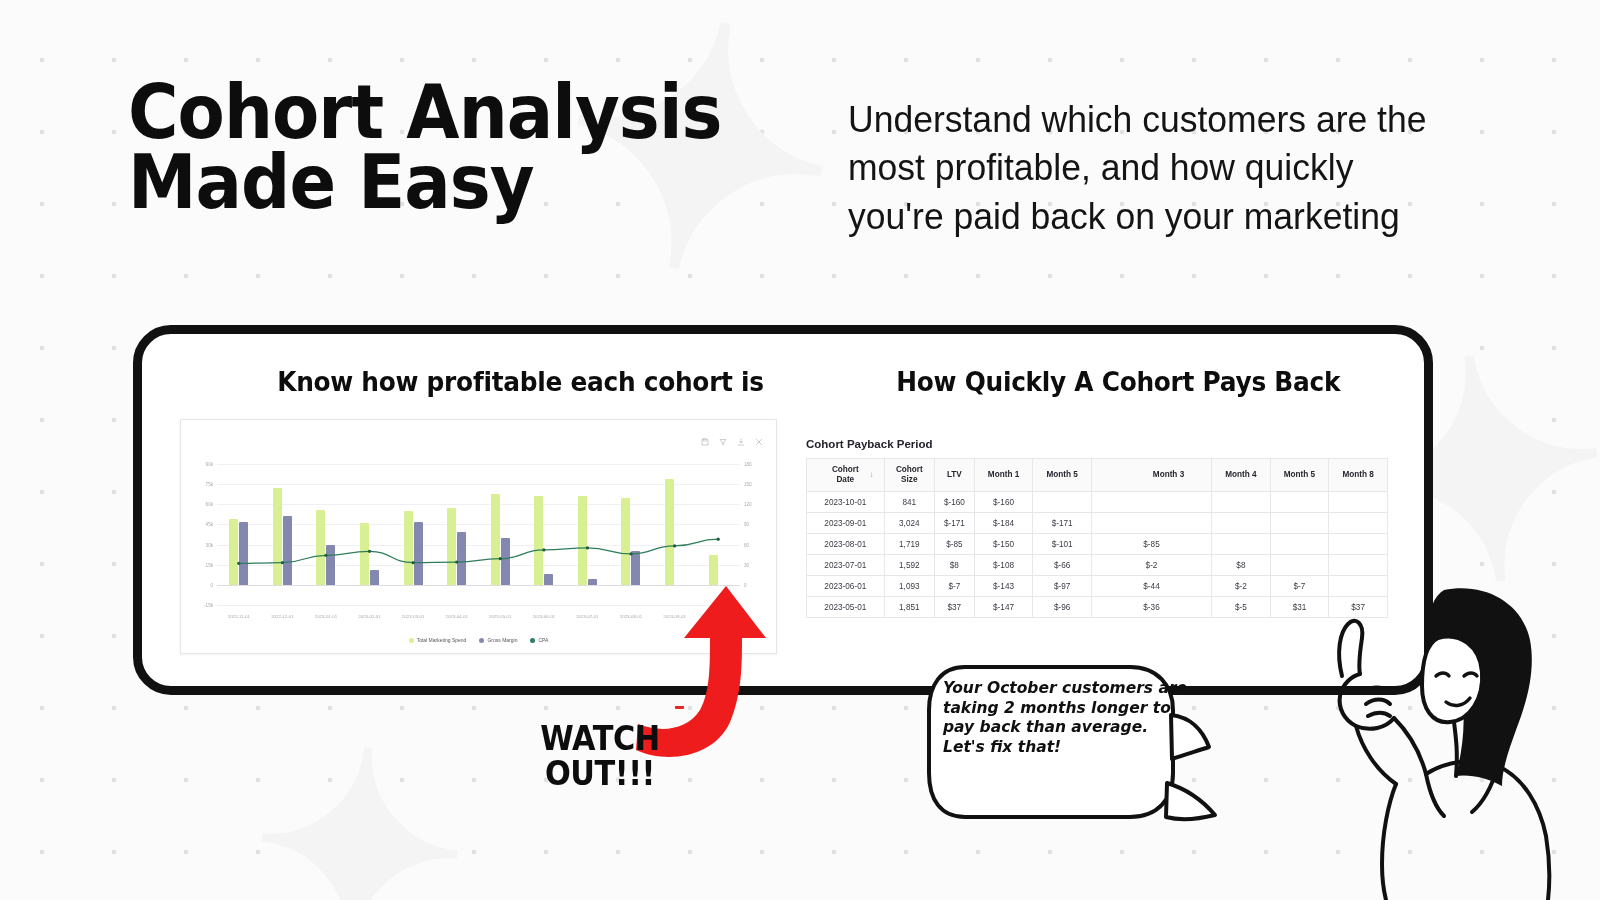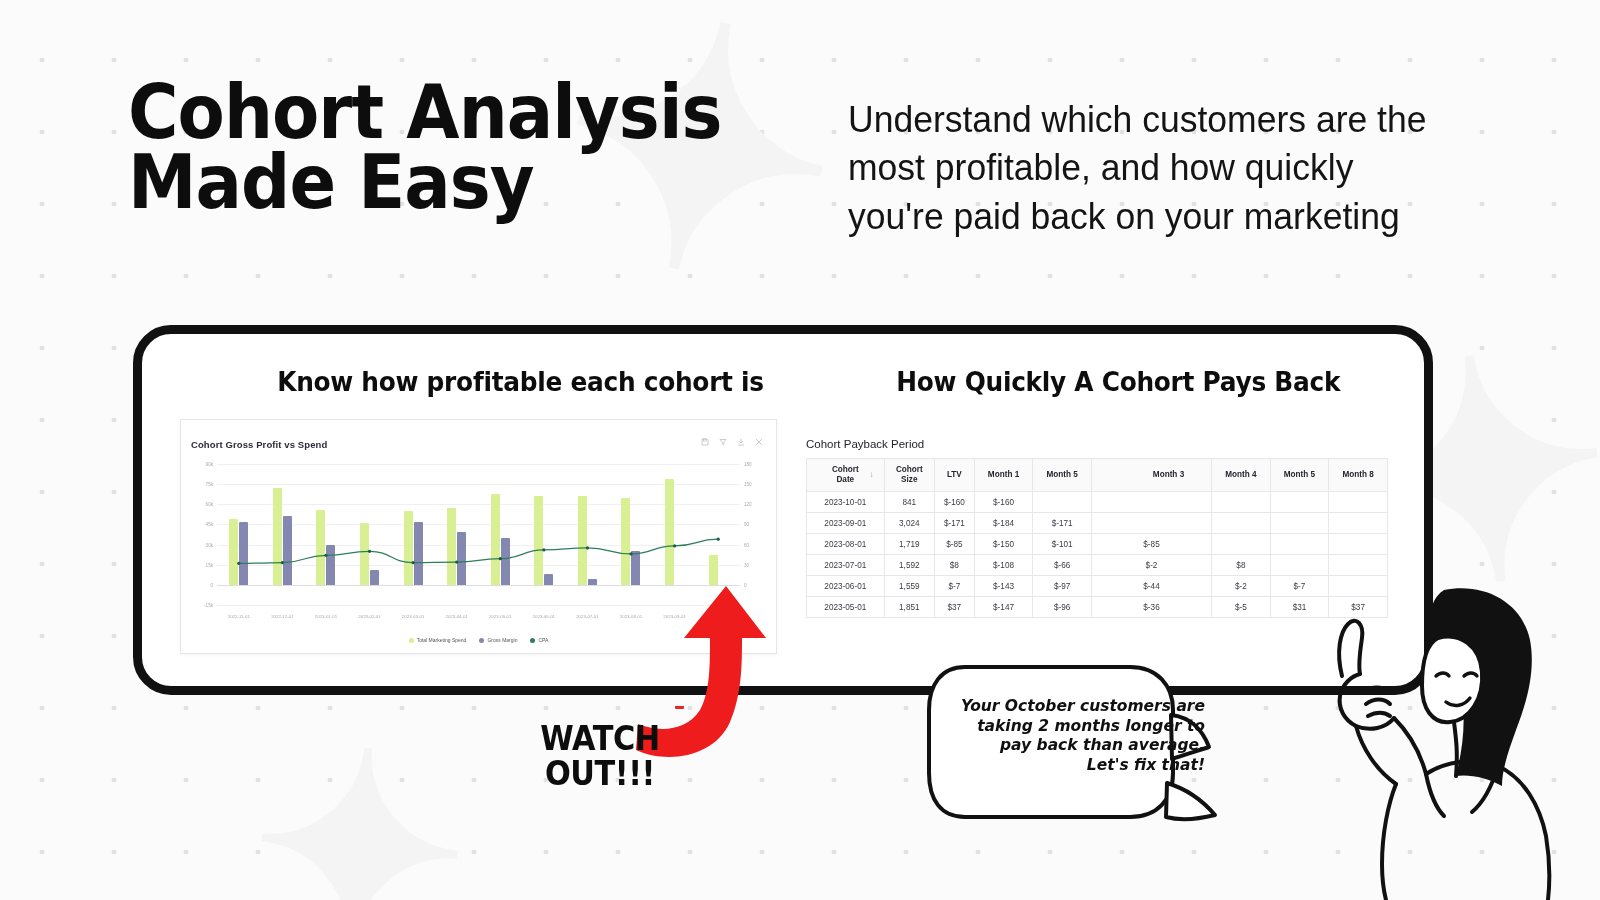--- a/index.html
+++ b/index.html
@@ -87,21 +87,21 @@
   .spark{position:absolute;left:0;top:0;width:100%;height:100%;overflow:visible;}
   .legend{
     position:absolute;left:0;right:0;bottom:10px;
     display:flex;justify-content:center;align-items:center;gap:13px;
   }
   .lg{display:flex;align-items:center;gap:3px;font-size:5px;color:#55555f;}
   .sw{width:5px;height:5px;border-radius:50%;}
 
   
   .table-title{
-    position:absolute;left:806px;top:438px;font-size:11.5px;font-weight:400;color:#23232e;
+    position:absolute;left:806px;top:438px;font-size:11.5px;font-weight:700;color:#23232e;
   }
   .tbl{
     position:absolute;left:806px;top:458px;width:582px;
     border-collapse:collapse;font-size:8.2px;color:#3a3a45;background:#c4b5fd;
   }
   .tbl th,.tbl td{
     border:1px solid #e7e7ea;text-align:center;padding:0;height:20px;font-weight:400;
   }
   .tbl thead th{
     background:#fafafa;font-weight:700;color:#25252f;height:32px;font-size:8.2px;
@@ -117,21 +117,21 @@
     position:absolute;left:500px;top:722px;width:200px;
     font-family:"DejaVu Sans", sans-serif;
     font-weight:900;font-size:33px;line-height:1.06;color:#0d0d0d;text-align:center;
     letter-spacing:-0.5px;
     transform:scaleX(0.92);transform-origin:center top;
   }
 
   
   .bubble{position:absolute;left:925px;top:655px;width:300px;height:175px;}
   .bubble-text{
-    position:absolute;left:18px;top:42px;width:262px;text-align:right;
+    position:absolute;left:18px;top:24px;width:262px;text-align:left;
     font-family:"DejaVu Sans", sans-serif;
     font-style:italic;font-weight:700;font-size:15.5px;line-height:1.26;color:#101010;
   }
 
   
   .person{position:absolute;left:1230px;top:580px;width:360px;height:320px;}
 </style>
 </head>
 <body>
 
@@ -144,21 +144,20 @@
 Made Easy</div>
 <div class="subhead">Understand which customers are the most profitable, and how quickly you're paid back on your marketing</div>
 
 <div class="card"></div>
 
 <div class="panel-title left">Know how profitable each cohort is</div>
 <div class="panel-title right">How Quickly A Cohort Pays Back</div>
 
 <div class="chart-box">
   <div class="chart-head">
-    <div class="chart-name">Cohort Gross Profit vs Spend</div>
     <div class="chart-icons">
       <span>
         <svg width="8" height="8" viewBox="0 0 16 16">
             <path d="M2 2h10l2 2v10H2z" fill="none" stroke="#555" stroke-width="1.3"></path>
             <rect x="5" y="2" width="6" height="4" fill="none" stroke="#555" stroke-width="1.1"></rect>
           </svg>
       </span>
       <span>
         <svg width="8" height="8" viewBox="0 0 16 16">
             <path d="M2 3h12L9.5 8.5V14L6.5 12V8.5z" fill="none" stroke="#555" stroke-width="1.3"></path>
@@ -360,21 +359,21 @@
         <td>$8</td>
         <td>$-108</td>
         <td>$-66</td>
         <td>$-2</td>
         <td>$8</td>
         <td></td>
         <td></td>
       </tr>
       <tr>
         <td>2023-06-01</td>
-        <td>1,559</td>
+        <td>1,093</td>
         <td>$-7</td>
         <td>$-143</td>
         <td>$-97</td>
         <td>$-44</td>
         <td>$-2</td>
         <td>$-7</td>
         <td></td>
       </tr>
       <tr>
         <td>2023-05-01</td>

